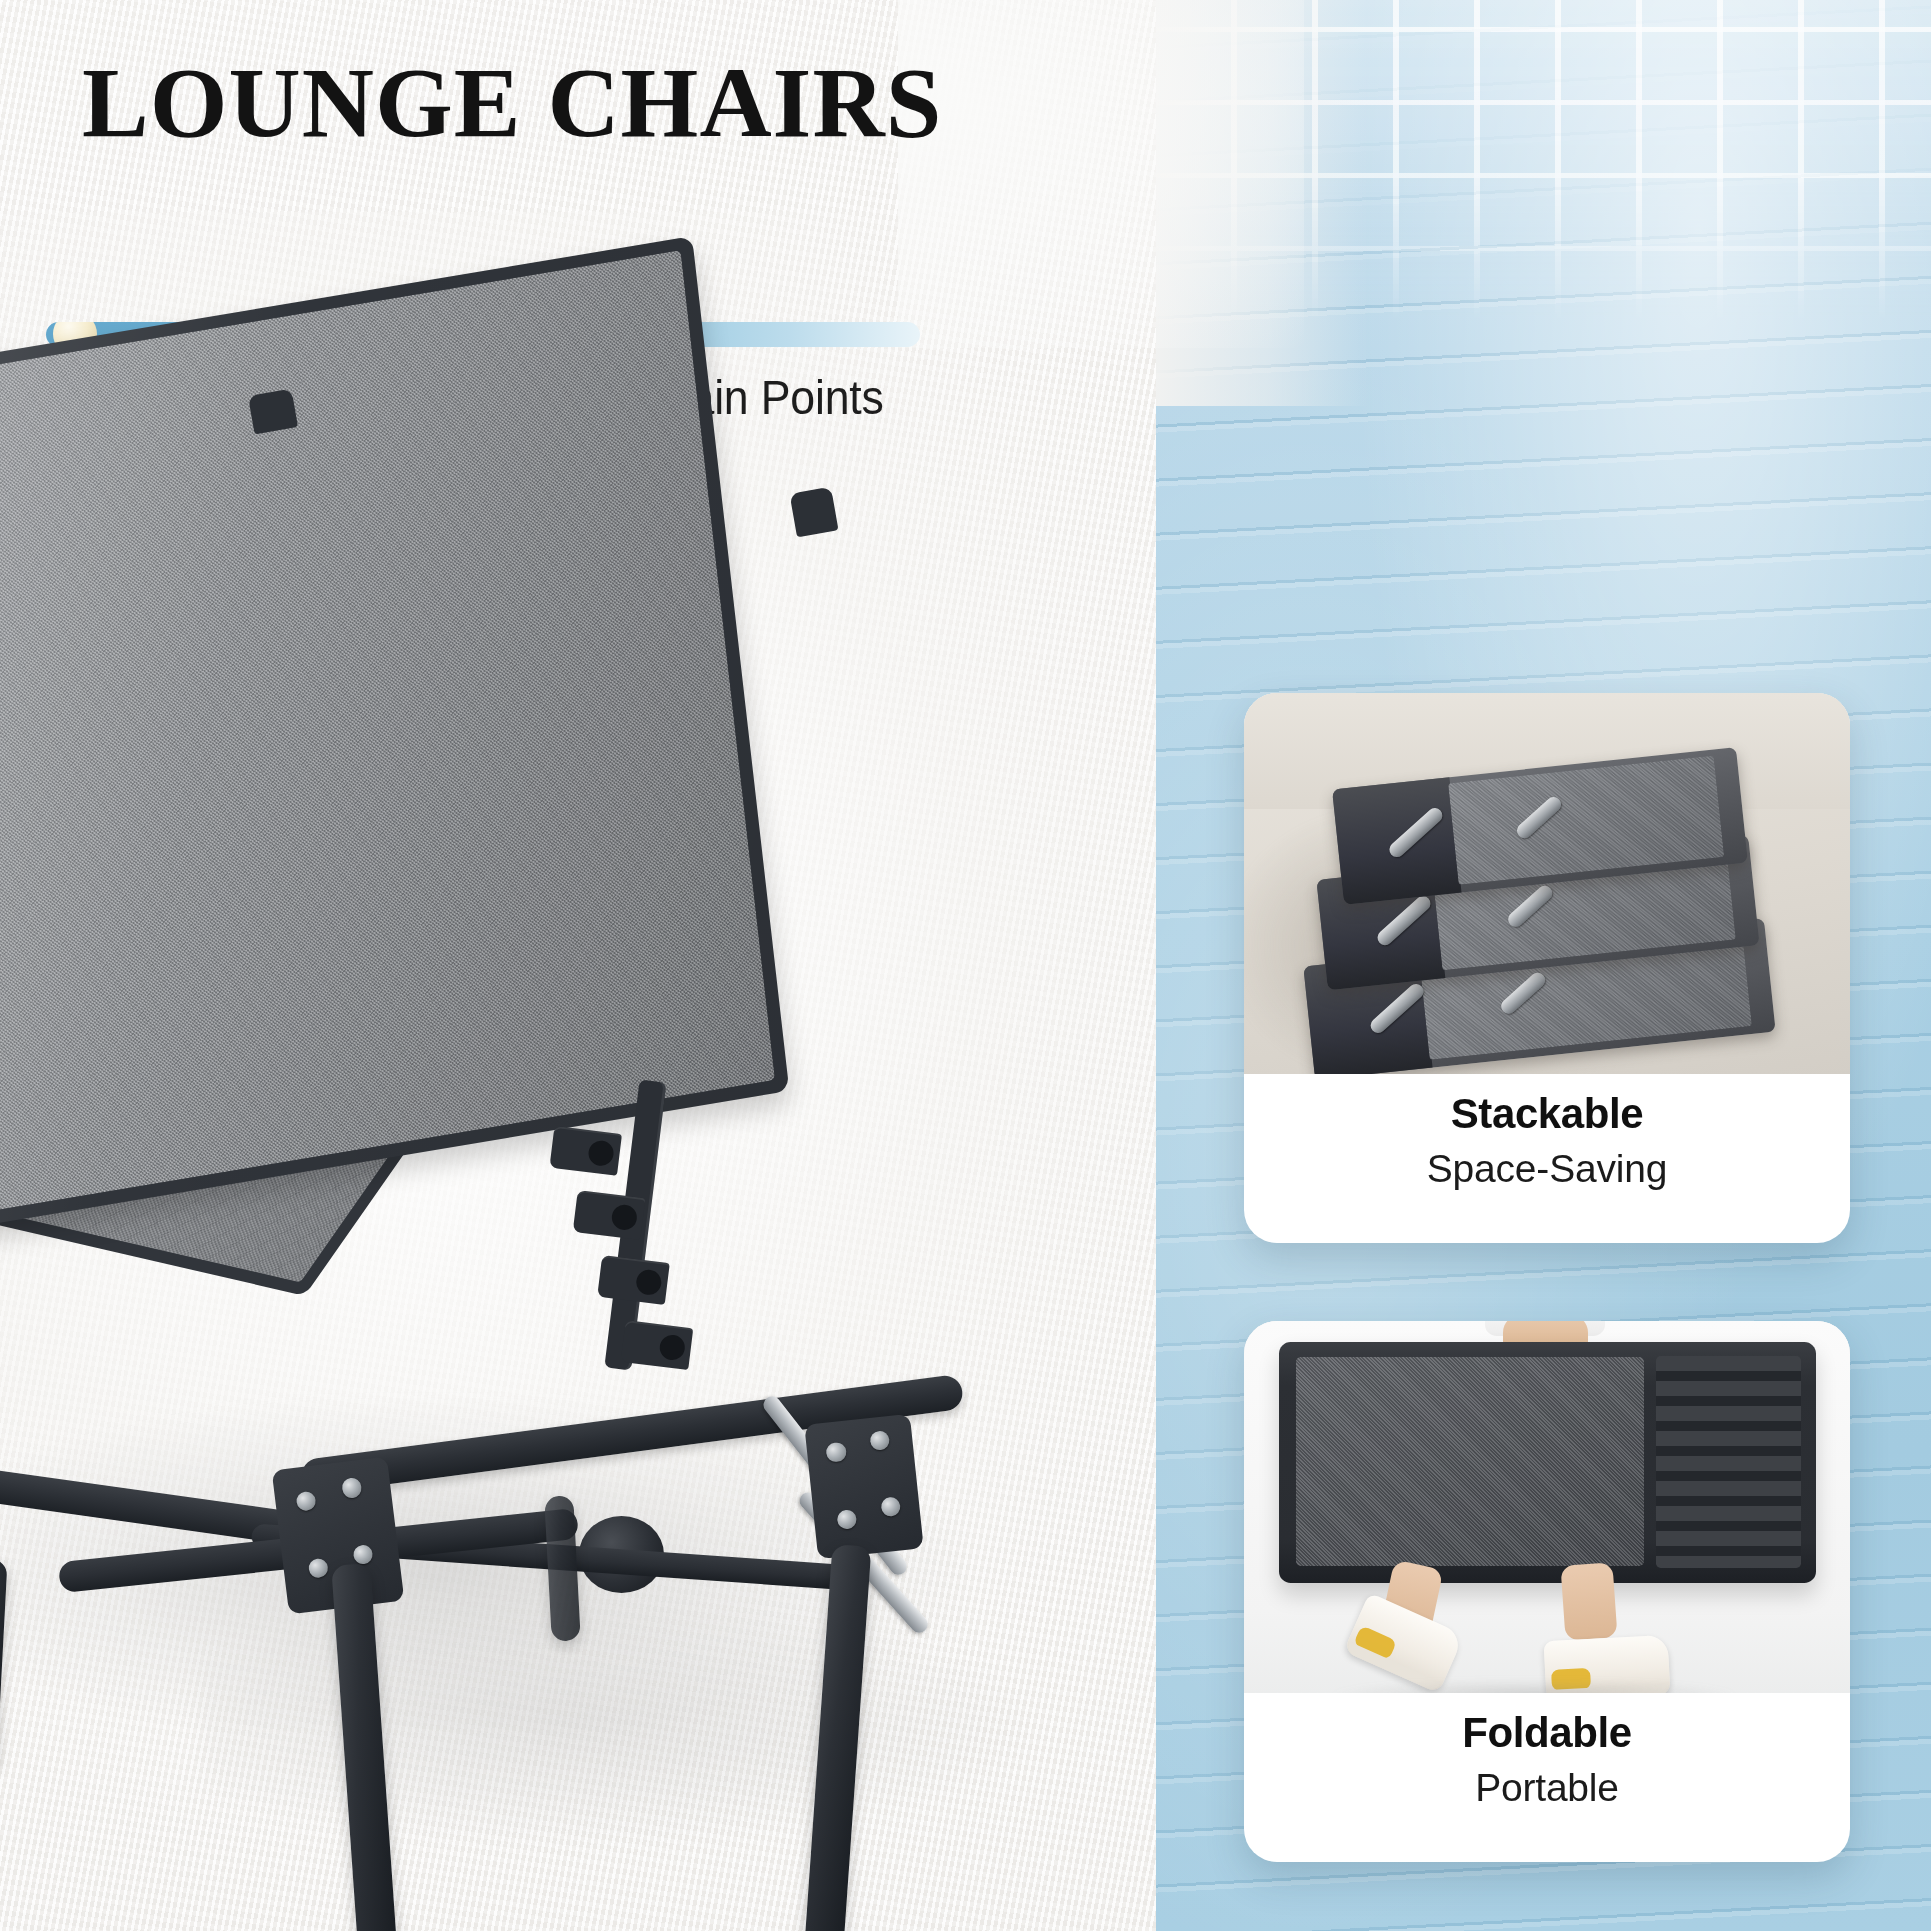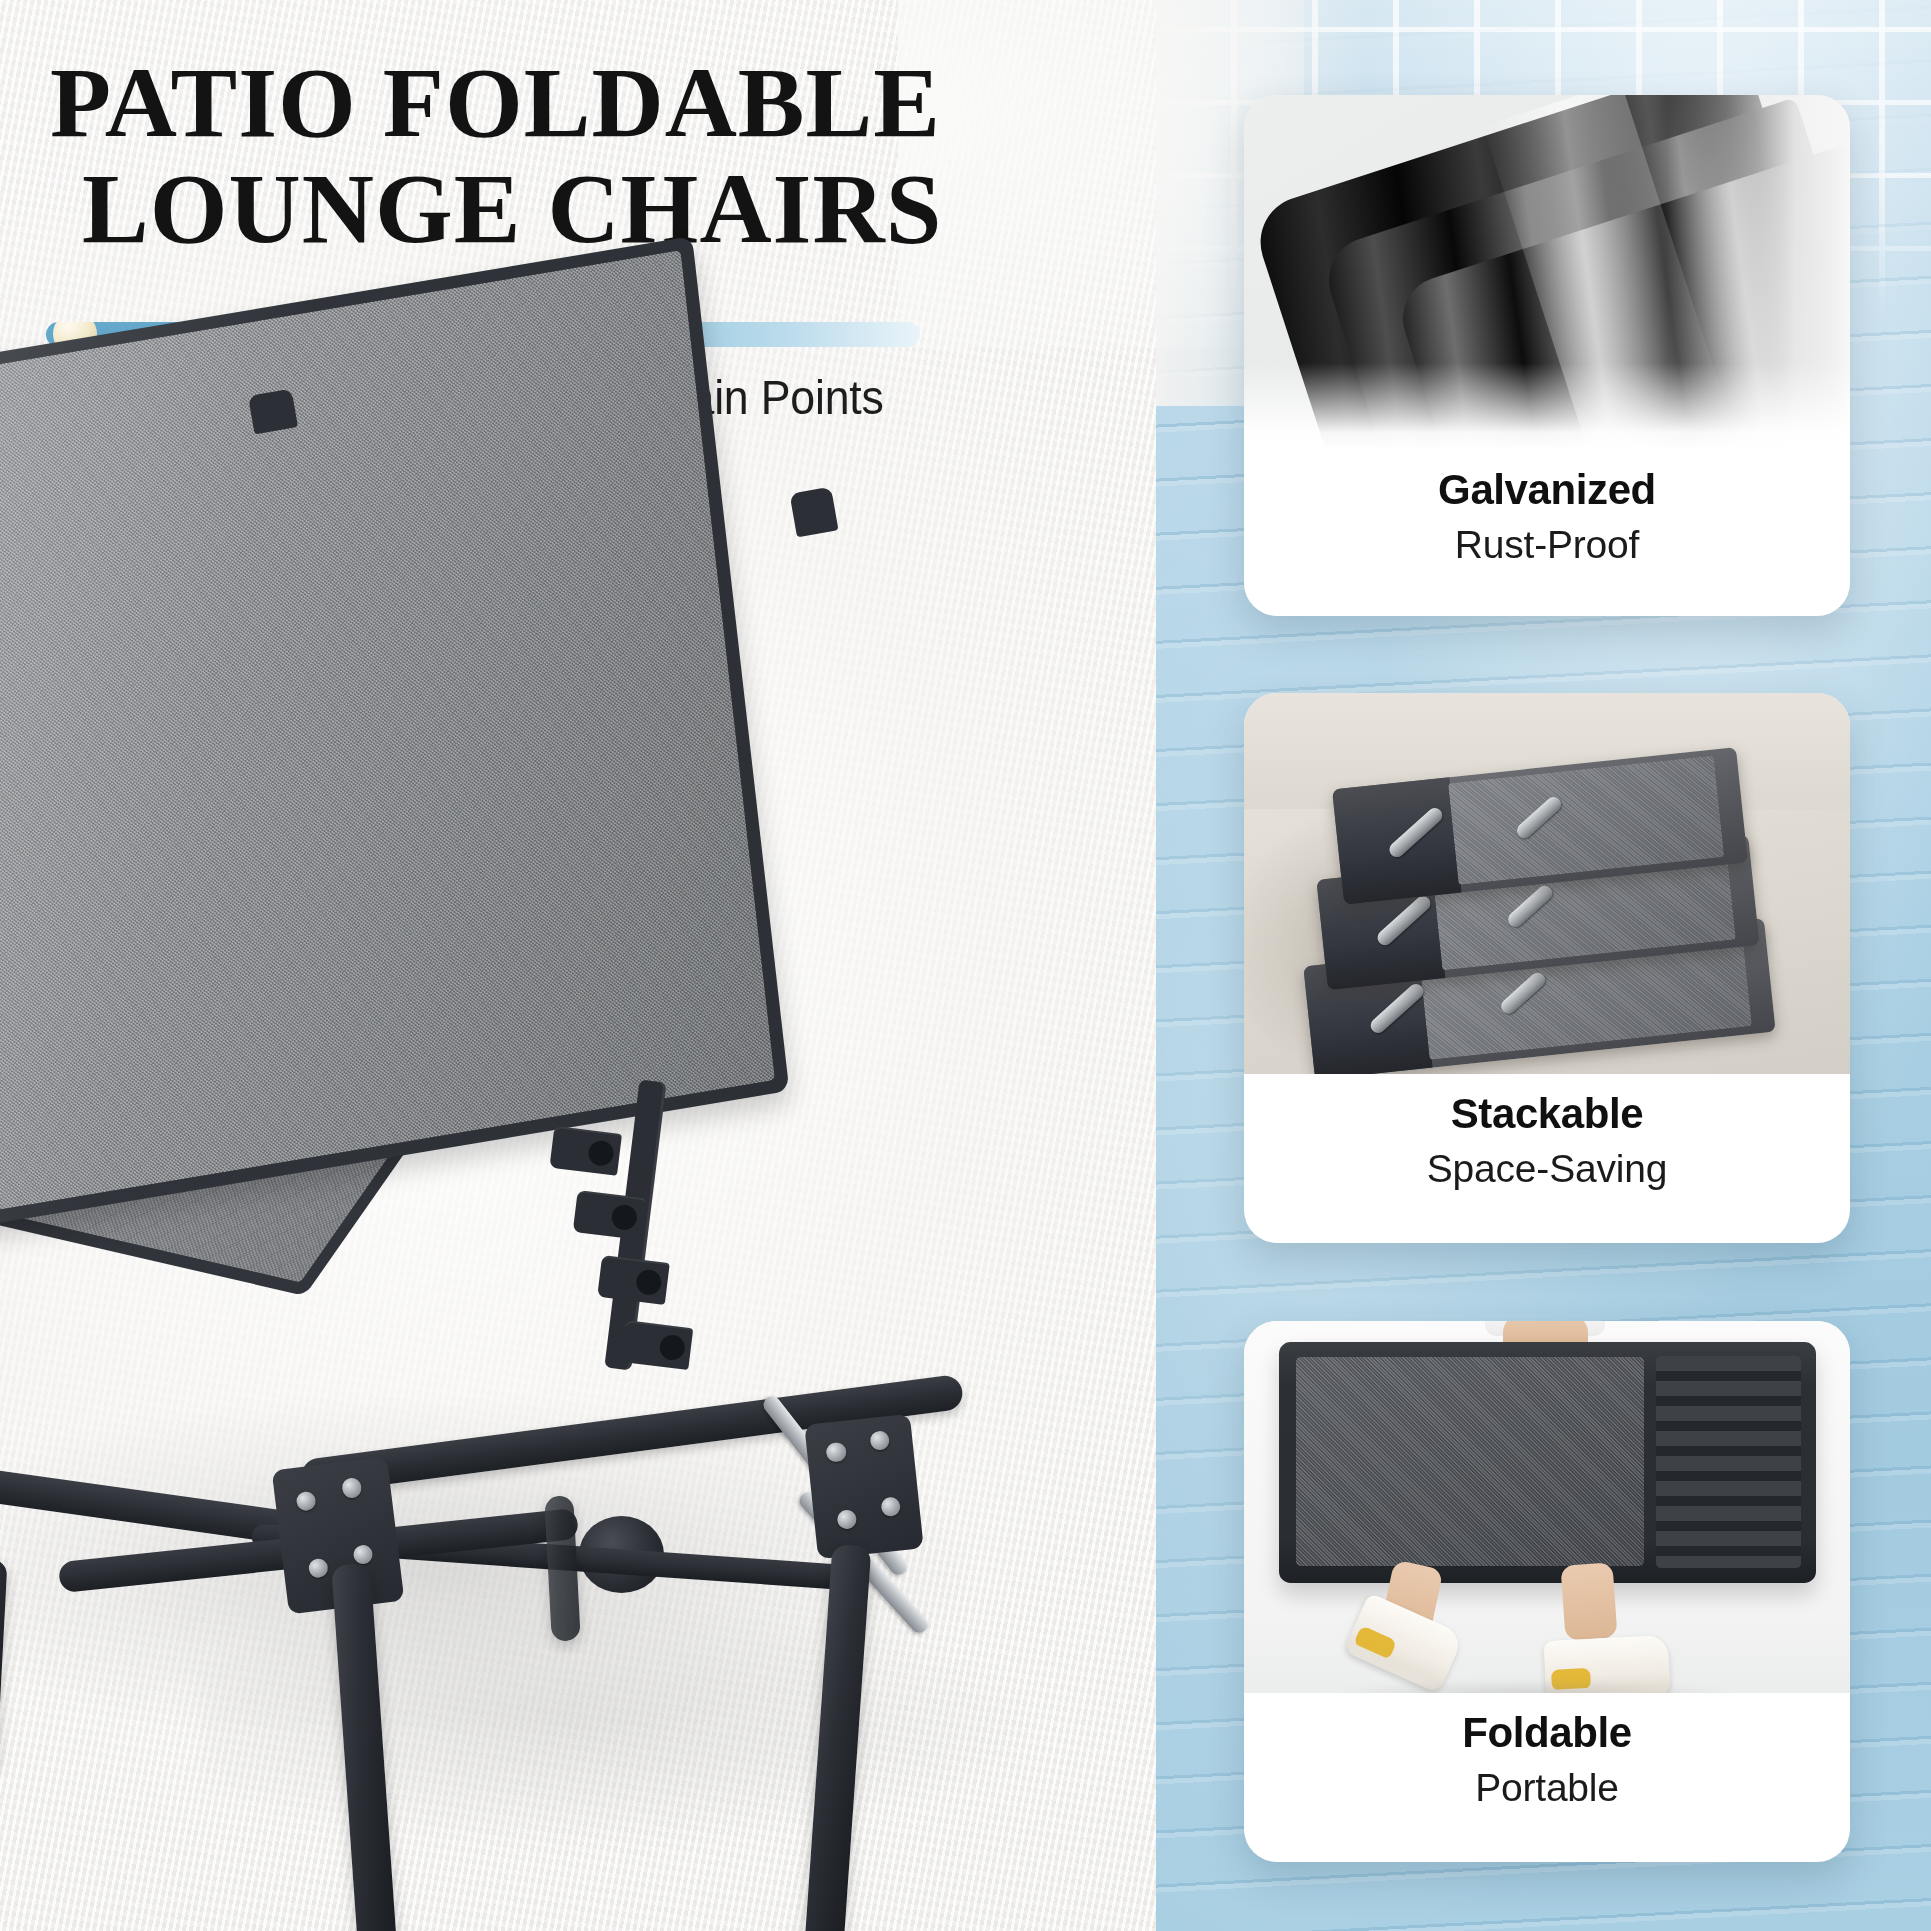--- a/index.html
+++ b/index.html
@@ -417,21 +417,20 @@
 
   <div class="pool">
     <div class="pool-lines"></div>
     <div class="pool-tile"></div>
     <div class="pool-shimmer"></div>
     <div class="pool-feather"></div>
   </div>
   <div class="tile-haze"></div>
 
   <div class="headline">
-    <span>PATIO FOLDABLE</span>
     <span class="l2">LOUNGE CHAIRS</span>
   </div>
 
   <div class="divider">
     <div class="divider-dot"></div>
   </div>
 
   <div class="subhead">Humanized Design | Solves All Pain Points</div>
 
   <div class="hero">
@@ -483,35 +482,20 @@
       <div class="rivet r4"></div>
     </div>
 
     <div class="leg back-far"></div>
     <div class="leg front-left"></div>
     <div class="leg mid"></div>
     <div class="leg rear"></div>
 
   </div>
 
-  <div class="card c1">
-    <div class="card-img">
-      <div class="gal-bg"></div>
-      <div class="gal-layer gal-1"></div>
-      <div class="gal-layer gal-2"></div>
-      <div class="gal-layer gal-3"></div>
-      <div class="gal-hi"></div>
-      <div class="gal-fade-r"></div>
-      <div class="gal-fade-b"></div>
-    </div>
-    <div class="card-text">
-      <div class="card-title">Galvanized</div>
-      <div class="card-sub">Rust-Proof</div>
-    </div>
-  </div>
 
   <div class="card c2">
     <div class="card-img">
       <div class="st-bg"></div>
       <div class="st-wall"></div>
       <div class="st-shadow"></div>
 
       <div class="stack s3">
         <div class="bar"></div>
         <div class="panel"></div>

